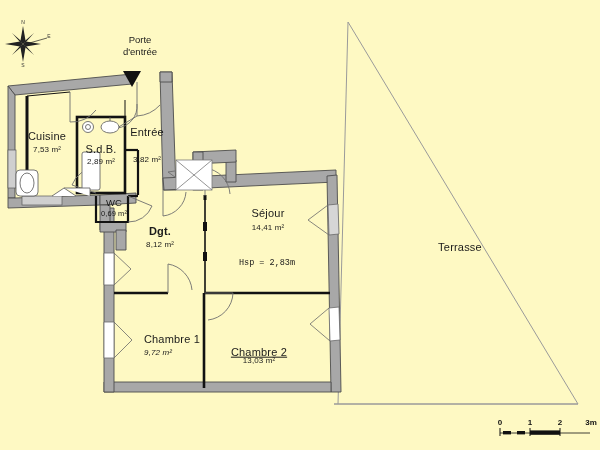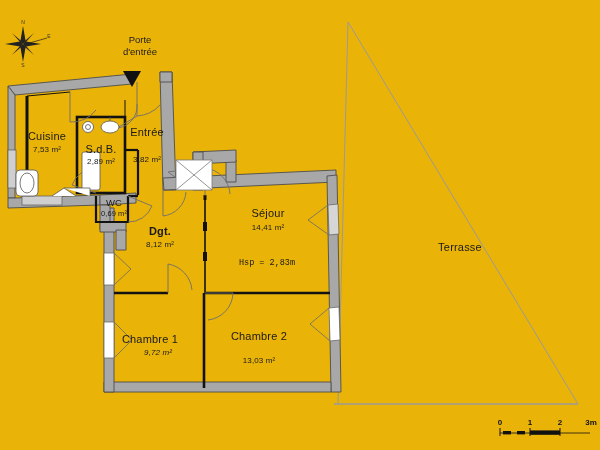--- a/index.html
+++ b/index.html
@@ -4,21 +4,21 @@
 <style>
   html, body {
     margin: 0;
     padding: 0;
     background: #ffffff;
   }
   #plan-root {
     position: relative;
     width: 600px;
     height: 450px;
-    background: #eab308;
+    background: #fef9c3;
     font-family: "Liberation Sans", sans-serif;
     overflow: hidden;
   }
   #plan-svg {
     position: absolute;
     left: 0;
     top: 0;
     width: 600px;
     height: 450px;
   }
@@ -241,24 +241,24 @@
   <div class="lbl room-area room-area-sm" style="left:114px; top:214px;">0,69 m²</div>
 
   <div class="lbl room-name" style="left:160px; top:231px;font-weight:bold;">Dgt.</div>
   <div class="lbl room-area" style="left:160px; top:245px;">8,12 m²</div>
 
   <div class="lbl room-name" style="left:268px; top:213px;">Séjour</div>
   <div class="lbl room-area" style="left:268px; top:228px;">14,41 m²</div>
 
   <div class="lbl note" style="left:267px; top:264px;font-family:Liberation Mono, monospace;">Hsp = 2,83m</div>
 
-  <div class="lbl room-name" style="left:150px; top:339px;">Chambre 1</div>
+  <div class="lbl room-name" style="left:172px; top:339px;">Chambre 1</div>
   <div class="lbl room-area" style="left:158px; top:353px;font-style:italic;">9,72 m²</div>
 
-  <div class="lbl room-name" style="left:259px; top:336px;">Chambre 2</div>
+  <div class="lbl room-name" style="left:259px; top:352px;text-decoration:underline;">Chambre 2</div>
   <div class="lbl room-area" style="left:259px; top:361px;">13,03 m²</div>
 
   <div class="lbl room-name" style="left:460px; top:247px;">Terrasse</div>
 
   <div class="lbl compass-letter" style="left:23px; top:23px;">N</div>
   <div class="lbl compass-letter" style="left:49px; top:37px;">E</div>
   <div class="lbl compass-letter" style="left:23px; top:66px;">S</div>
 
   <div class="lbl scale-num" style="left:500px; top:423px;">0</div>
   <div class="lbl scale-num" style="left:530px; top:423px;">1</div>

